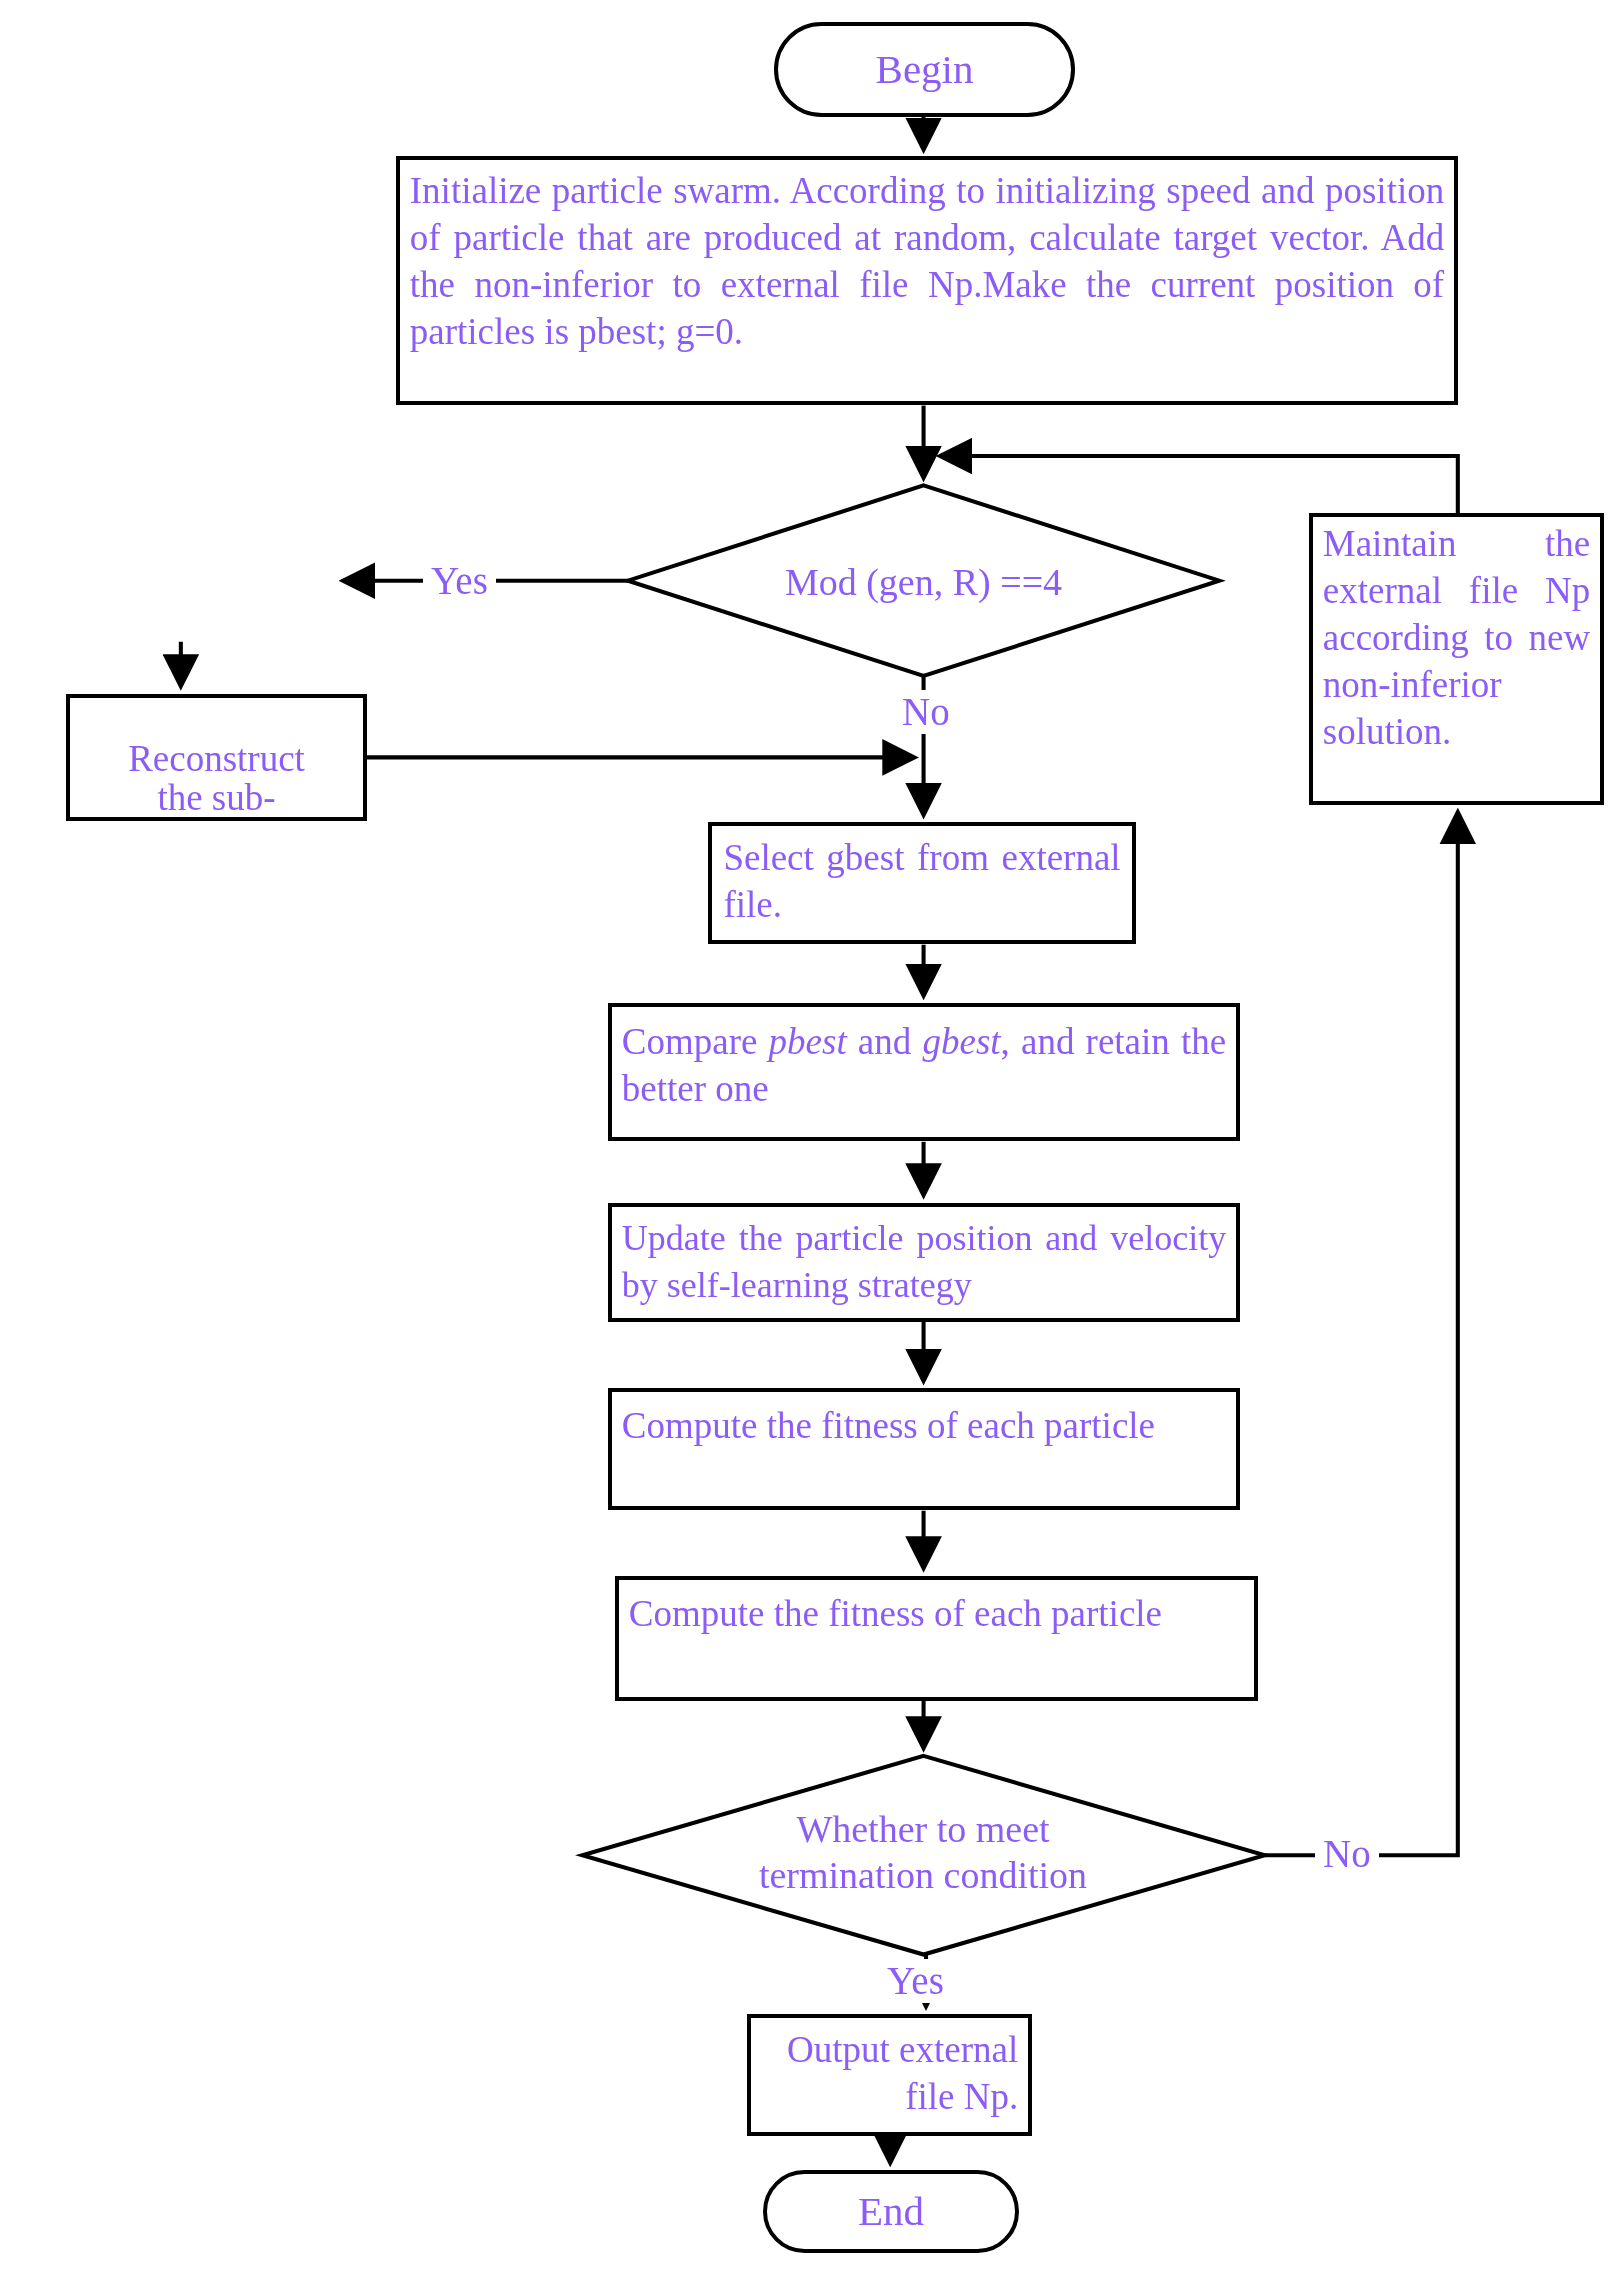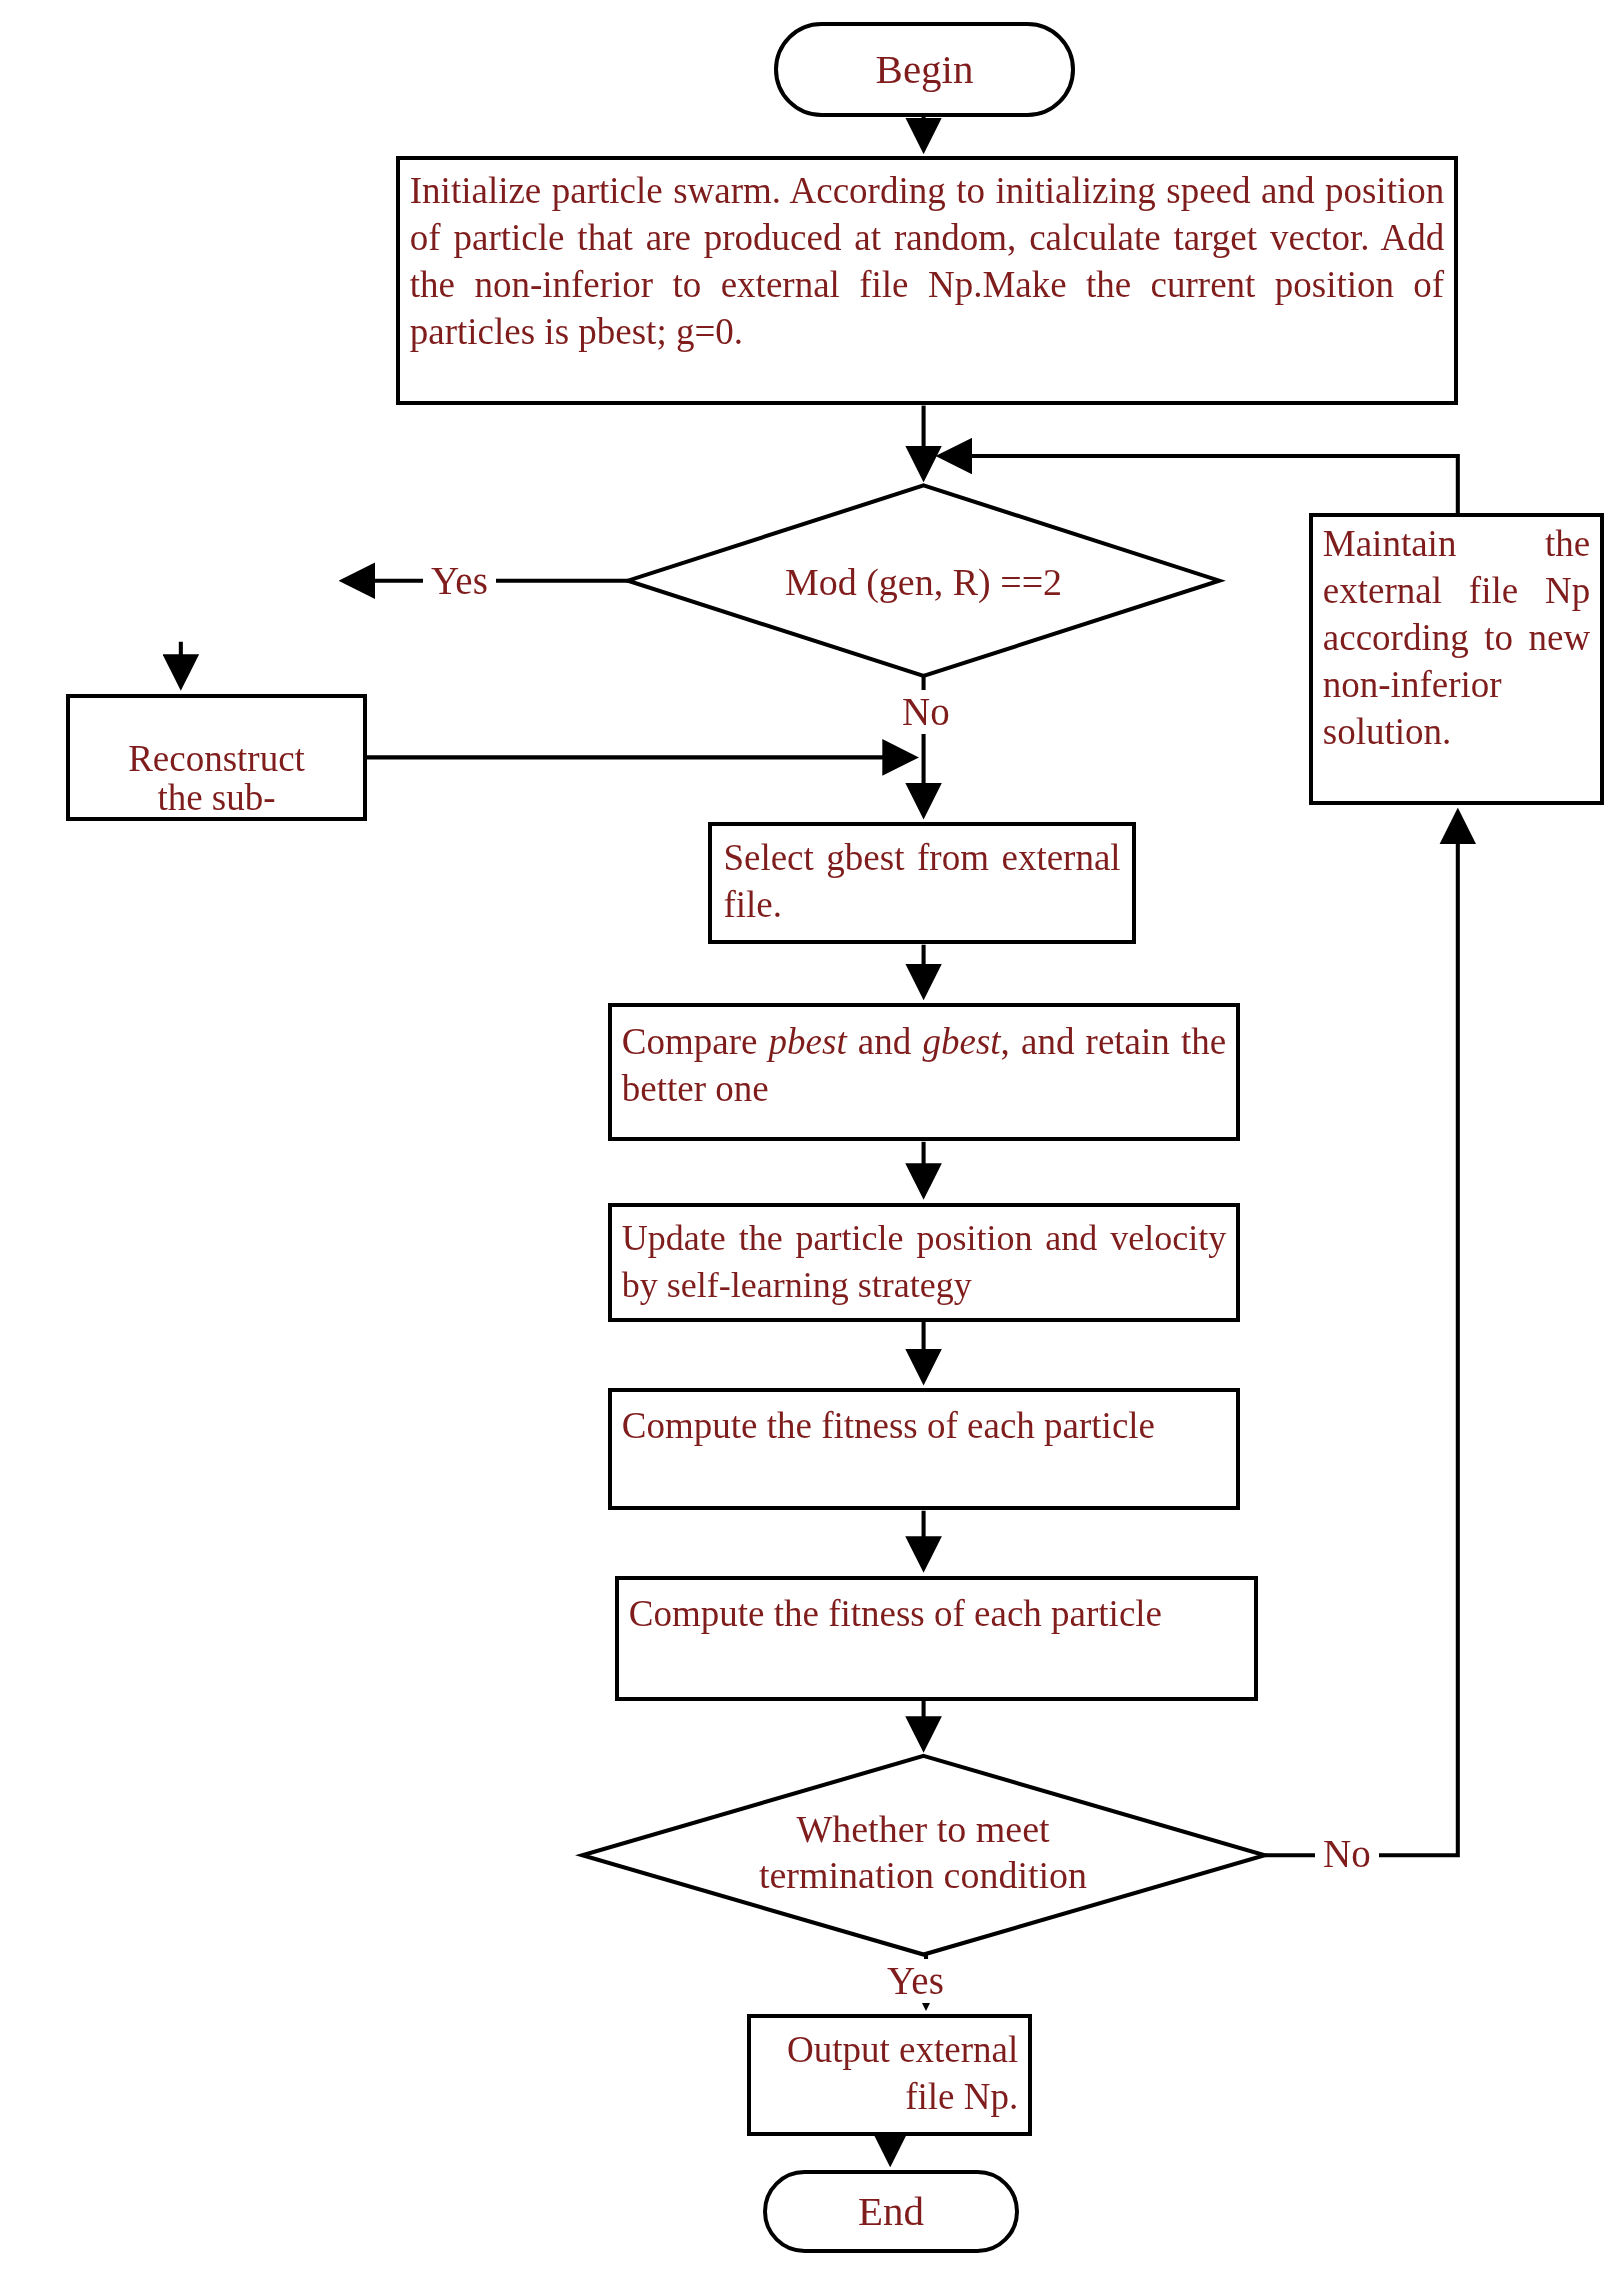--- a/index.html
+++ b/index.html
@@ -1,21 +1,21 @@
 <!DOCTYPE html>
 <html style="font-size:13px"><head>
 <meta charset="utf-8">
 <style>
   html,body{margin:0;padding:0;background:#ffffff;}
   #canvas{
     position:relative;
     width:1360px;height:2273px;
     background:#ffffff;
     font-family:"Liberation Serif","DejaVu Serif",serif;
-    color:#7f1d1d;
+    color:#8b5cf6;
   }
   #connectors{position:absolute;left:0;top:0;width:1624px;height:2273px;}
   .node{
     position:absolute;
     box-sizing:border-box;
     background:#ffffff;
     border:4.9px solid #000;
     font-size:37px;
     line-height:47px;
     overflow:hidden;
@@ -79,21 +79,21 @@
   </svg>
 
   <div class="node terminal" style="left:774px;top:22px;width:301px;height:95px;">
     <span>Begin</span>
   </div>
 
   <div class="node rect" style="left:396px;top:156px;width:1062px;height:249px;padding:6.5px 9.8px;">
     <span>Initialize particle swarm. According to initializing speed and position of particle that are produced at random, calculate target vector. Add the non-inferior to external file Np.Make the current position of particles is pbest; g=0.</span>
   </div>
 
-  <div class="dlabel" style="left:628px;top:559px;width:591px;">Mod (gen, R) ==2</div>
+  <div class="dlabel" style="left:628px;top:559px;width:591px;">Mod (gen, R) ==4</div>
 
 
   <div class="node prelines" style="left:30px;top:694px;width:301px;height:127px;padding:1.6px 6.5px;line-height:39px;text-align:center;margin-left:36px;">
     <span>Reconstruct
 the sub-
 swarms</span>
   </div>
 
   <div class="node rect" style="left:1309px;top:513px;width:295px;height:292px;padding:3.3px 9.8px;">
     <span>Maintain the external file Np according to new non-inferior solution.</span>

